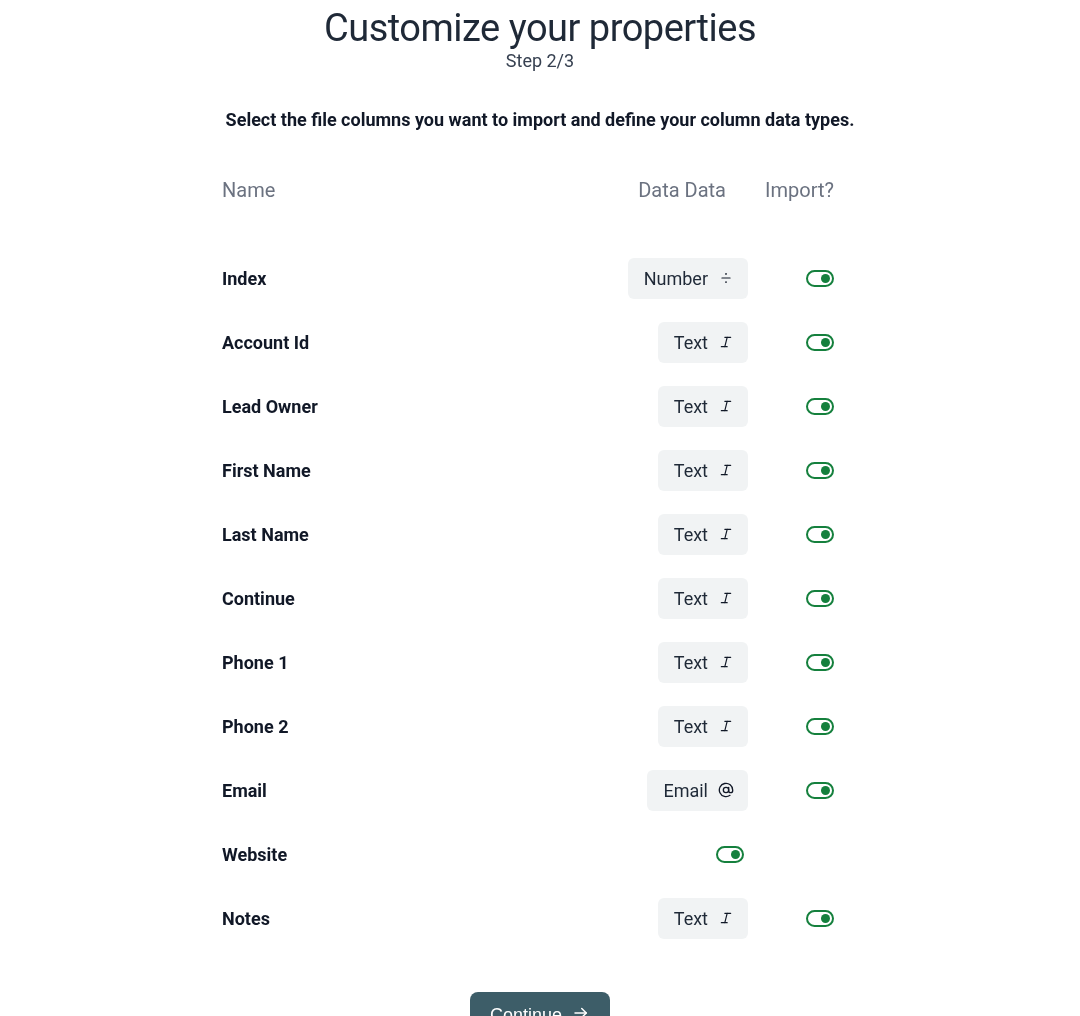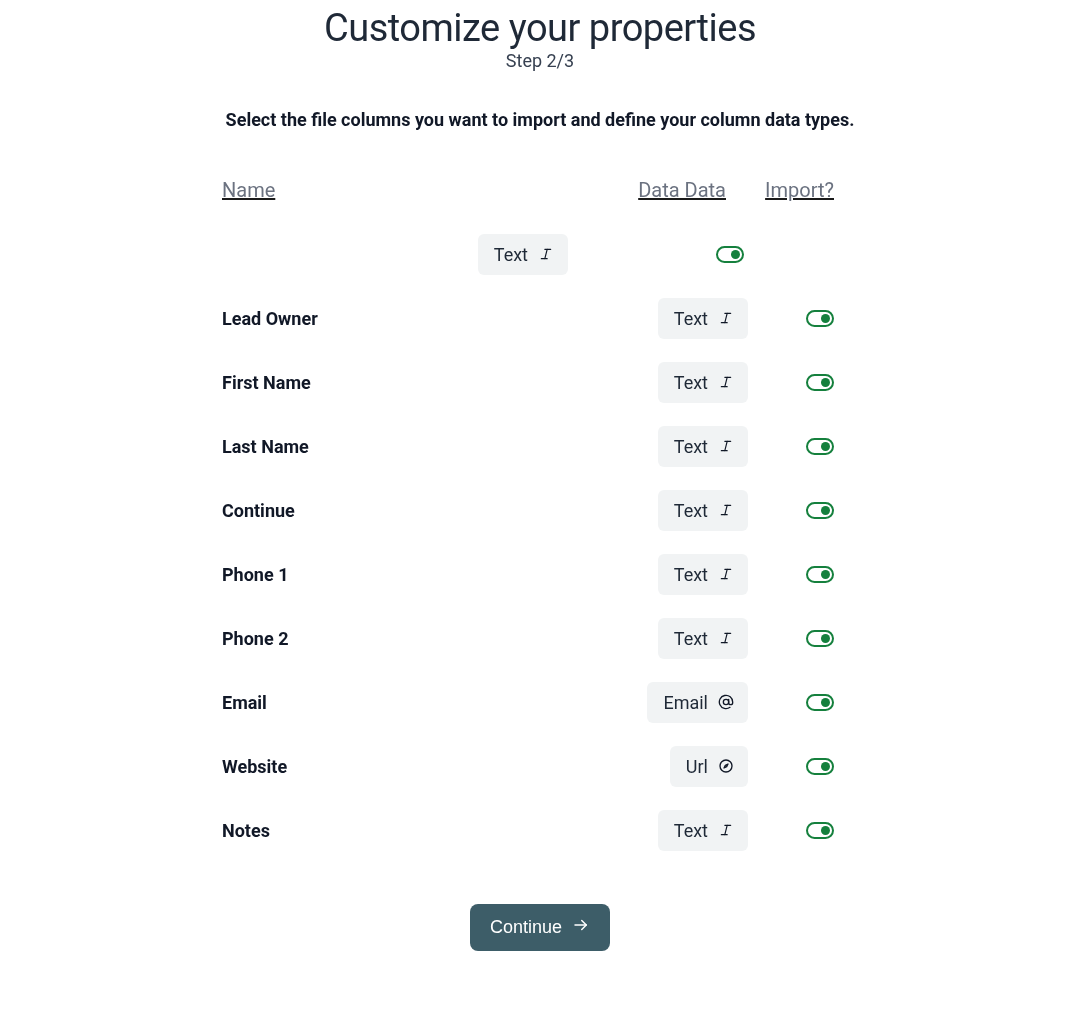--- a/index.html
+++ b/index.html
@@ -32,22 +32,21 @@
     }
     .table-container {
       width: 640px;
       margin-top: 48px;
     }
     .header-row {
       display: grid;
       grid-template-columns: 1fr 180px 90px;
       align-items: center;
       padding: 0 22px 0 2px;
-      margin-bottom: 20px;
-      text-decoration: underline;
+      margin-bottom: 44px;
     }
     .header-cell {
       font-size: 20px;
       color: #6b7280;
       font-weight: 400;
     }
     .header-cell.datatype { text-align: right; padding-right: 22px; }
     .header-cell.import { text-align: right; padding-right: 4px; }
     .row {
       display: grid;
@@ -116,20 +115,41 @@
 <div class="instruction">Select the file columns you want to import and define your column data types.</div>
 
 <div class="table-container">
   <div class="header-row">
     <div class="header-cell">Name</div>
     <div class="header-cell datatype">Data Data</div>
     <div class="header-cell import">Import?</div>
   </div>
   <div id="rows-host">
       <div class="row">
+        <div class="row-name">Index</div>
+        <div class="type-cell">
+          <div class="type-badge">
+            <span>Number</span>
+            <span class="type-icon">
+              <svg width="14" height="14" viewBox="0 0 24 24" fill="none" stroke="#111827" stroke-width="2" stroke-linecap="round" stroke-linejoin="round">
+                <line x1="5" y1="12" x2="19" y2="12"></line>
+                <circle cx="12" cy="5" r="1.5" fill="#111827" stroke="none"></circle>
+                <circle cx="12" cy="19" r="1.5" fill="#111827" stroke="none"></circle>
+              </svg>
+            </span>
+          </div>
+        </div>
+        <div class="toggle-cell">
+          <div class="toggle">
+            <div class="knob"></div>
+          </div>
+        </div>
+      </div>
+      <div class="row">
+        <div class="row-name">Account Id</div>
         <div class="type-cell">
           <div class="type-badge">
             <span>Text</span>
             <span class="type-icon">
               <svg width="14" height="14" viewBox="0 0 24 24" fill="none" stroke="#111827" stroke-width="2" stroke-linecap="round" stroke-linejoin="round">
                 <line x1="10" y1="4" x2="20" y2="4"></line>
                 <line x1="14" y1="4" x2="10" y2="20"></line>
                 <line x1="4" y1="20" x2="14" y2="20"></line>
               </svg>
             </span>
@@ -275,31 +295,20 @@
           </div>
         </div>
         <div class="toggle-cell">
           <div class="toggle">
             <div class="knob"></div>
           </div>
         </div>
       </div>
       <div class="row">
         <div class="row-name">Website</div>
-        <div class="type-cell">
-          <div class="type-badge">
-            <span>Url</span>
-            <span class="type-icon">
-              <svg width="16" height="16" viewBox="0 0 24 24" fill="none" stroke="#111827" stroke-width="2" stroke-linecap="round" stroke-linejoin="round">
-                <circle cx="12" cy="12" r="9"></circle>
-                <polygon points="15 9 13 13 9 15 11 11 15 9"></polygon>
-              </svg>
-            </span>
-          </div>
-        </div>
         <div class="toggle-cell">
           <div class="toggle">
             <div class="knob"></div>
           </div>
         </div>
       </div>
       <div class="row">
         <div class="row-name">Notes</div>
         <div class="type-cell">
           <div class="type-badge">

